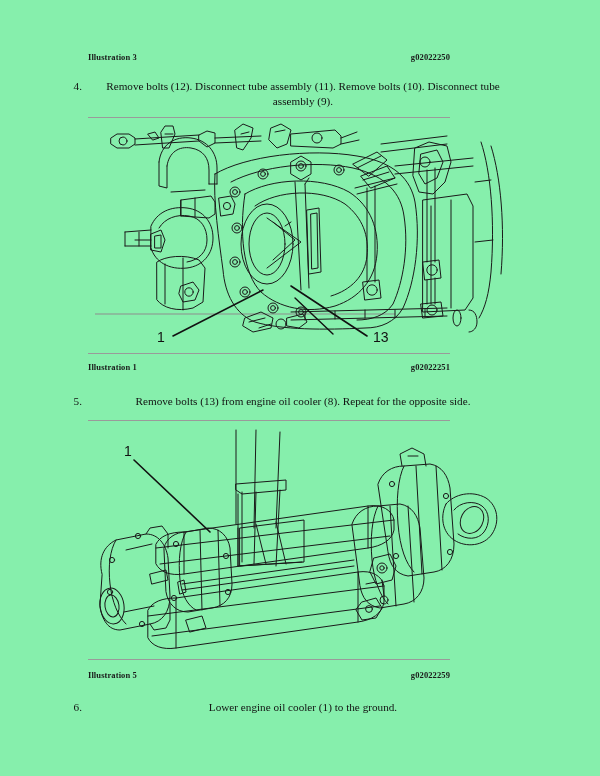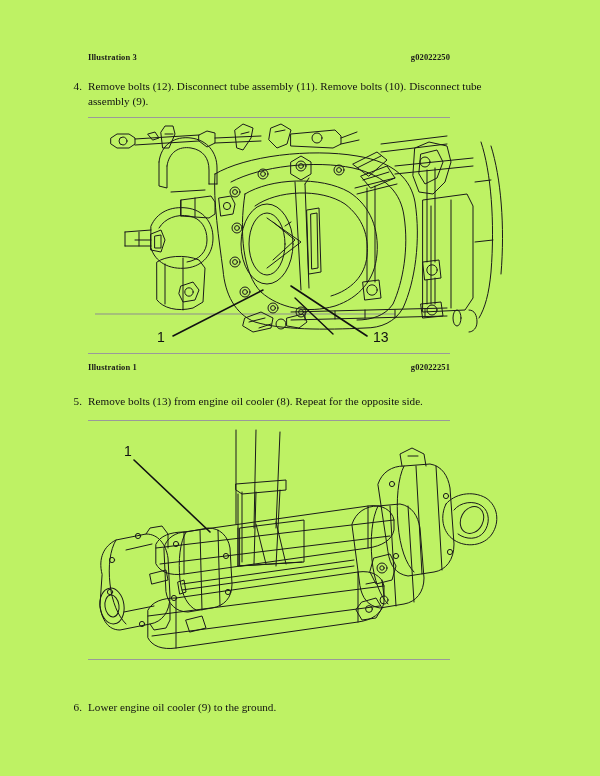--- a/index.html
+++ b/index.html
@@ -13,21 +13,21 @@
     position: relative;
     overflow: hidden;
     font-family: "Liberation Serif", "DejaVu Serif", serif;
     color: #111111;
     -webkit-font-smoothing: antialiased;
   }
 
   .page {
     position: absolute;
     inset: 0;
-    background: #bef264;
+    background: #86efac;
   }
 
   
   .caption-row {
     position: absolute;
     left: 88px;
     width: 362px;
     height: 14px;
     font-size: 8.5px;
     font-weight: bold;
@@ -57,21 +57,21 @@
   .step .num {
     position: absolute;
     left: 0;
     top: 0;
     width: 16px;
     text-align: right;
   }
   .step .txt {
     display: block;
     margin-left: 22px;
-    text-align: left;
+    text-align: center;
   }
 
   .rule {
     position: absolute;
     left: 88px;
     width: 362px;
     height: 1px;
     background: #9a9a9a;
   }
 
@@ -412,20 +412,24 @@
       <path d="M272 178 L286 174 L292 184 L286 194 L272 196 L266 186 Z"></path>
       <circle cx="279" cy="185" r="3.4"></circle>
 
       <path d="M44 36 L120 108" stroke="#111111" stroke-width="1.6"></path>
       <text x="34" y="32" font-family="Liberation Sans, DejaVu Sans, sans-serif" font-size="14" fill="#111111" stroke="none">1</text>
     </svg>
   </div>
 
   <div class="rule" style="top:659px;"></div>
 
+  <div class="caption-row" style="top:670px;">
+    <span class="illus-label">Illustration 5</span>
+    <span class="illus-code">g02022259</span>
+  </div>
 
   <div class="step" style="left:66px; top:700px; width:452px;">
     <span class="num">6.</span>
-    <span class="txt">Lower engine oil cooler (9) to the ground.</span>
+    <span class="txt">Lower engine oil cooler (1) to the ground.</span>
   </div>
 
 
 </div>
 
 </body></html>

